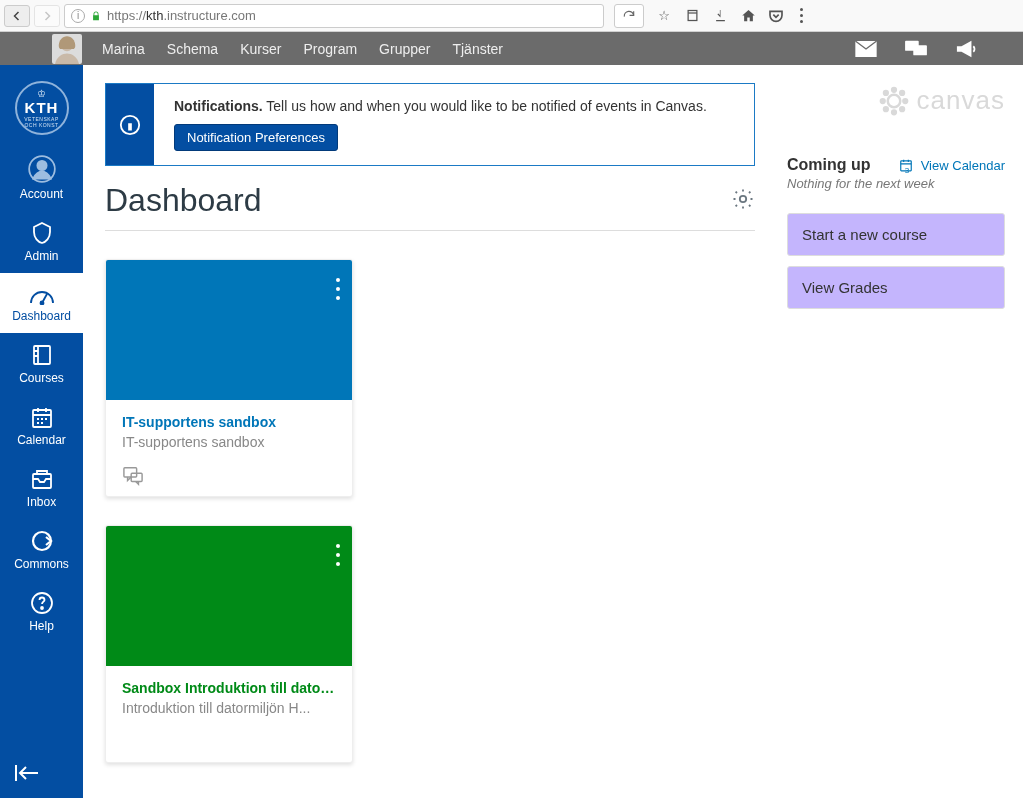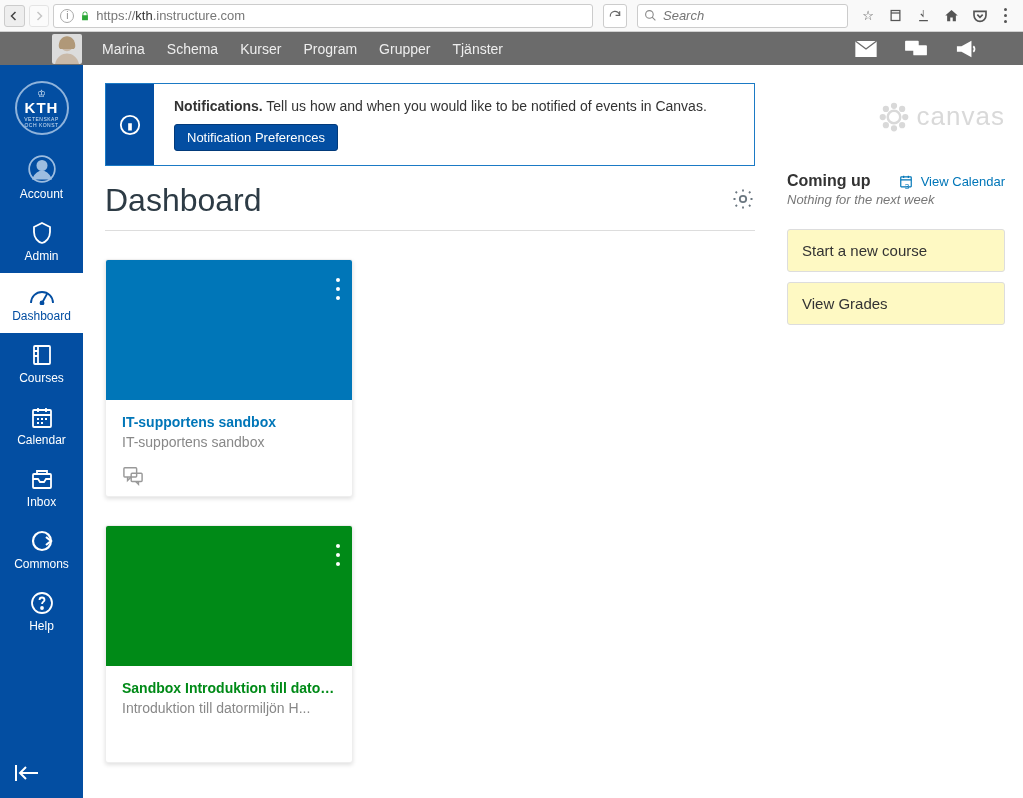--- a/index.html
+++ b/index.html
@@ -38,21 +38,21 @@
   .side-item.active{ background:#fff; color:#034ea2;}
   .side-item.active svg{ color:#034ea2;}
   .kth-logo{ width:54px; height:54px; border:2px solid #8fb3db; border-radius:50%; display:flex; flex-direction:column; align-items:center; justify-content:center; font-size:12px; margin:6px 0 10px; color:#cfe0f2;}
   .kth-logo .big{ font-size:15px; letter-spacing:1px; font-weight:bold; color:#fff;}
   .kth-logo .tiny{ font-size:5px; letter-spacing:.5px;}
   .side-spacer{ flex:1;}
   .side-collapse{ width:100%; height:50px; display:flex; align-items:center; justify-content:flex-start; padding-left:14px;}
 
   .content{ flex:1; display:flex; min-width:0;}
   .main{ flex:1; padding:18px 22px 10px 22px; min-width:0;}
-  .aside{ width:246px; padding:18px 18px 0 10px;}
+  .aside{ width:246px; padding:2px 18px 0 10px;}
 
   
   .notif{ display:flex; border:1px solid #1b7ac5;justify-content:center;}
   .notif-icon{ width:48px; background:#034ea2; color:#fff; display:flex; align-items:center; justify-content:center;}
   .notif-body{ flex:1; padding:14px 20px;}
   .notif-body .title{ font-weight:bold;}
   .notif-body .msg{ color:#333;}
   .notif-btn{ display:inline-block; margin-top:10px; background:#034ea2; color:#fff; border:1px solid #023a7a; border-radius:3px; padding:5px 12px; font-size:13px; cursor:pointer;}
 
   
@@ -74,21 +74,21 @@
   .card-sub{ color:#888; font-size:14px; white-space:nowrap; overflow:hidden; text-overflow:ellipsis;}
   .card-foot{ padding:0 16px 16px; height:30px;}
   .card-foot svg{ color:#888;}
 
   
   .canvas-logo{ color:#d9d9d9; display:flex; align-items:center; gap:8px; justify-content:flex-end; font-size:26px; letter-spacing:1px; margin:18px 0 40px;}
   .coming-row{ display:flex; align-items:center; margin-bottom:2px;}
   .coming-row h3{ font-size:16px; font-weight:bold; color:#333;}
   .view-cal{ margin-left:auto; color:#0076b8; font-size:13px; display:flex; align-items:center; gap:4px; cursor:pointer;}
   .nothing{ font-style:italic; color:#777; font-size:13px; margin-bottom:22px;}
-  .aside-btn{ display:block; width:100%; text-align:left; padding:12px 14px; background:#fef9c3; border:1px solid #ddd; border-radius:3px; font-size:15px; color:#333; margin-bottom:10px; cursor:pointer;}
+  .aside-btn{ display:block; width:100%; text-align:left; padding:12px 14px; background:#c4b5fd; border:1px solid #ddd; border-radius:3px; font-size:15px; color:#333; margin-bottom:10px; cursor:pointer;}
 </style>
 </head>
 <body>
 
 <div class="browser-bar">
   <div class="bb-btn">
     <svg width="12" height="12" viewBox="0 0 24 24" fill="none" stroke="#444" stroke-width="3">
         <path d="M15 4 L7 12 L15 20"></path>
       </svg>
   </div>
@@ -104,27 +104,20 @@
       </svg>
     <span class="url-text">
       <span>https://</span><span style="color:#333">kth</span><span>.instructure.com</span>
     </span>
   </div>
   <div class="refresh-box">
     <svg width="14" height="14" viewBox="0 0 24 24" fill="none" stroke="#666" stroke-width="2">
         <path d="M20 11A8 8 0 104 13"></path>
         <path d="M20 4v7h-7"></path>
       </svg>
-  </div>
-  <div class="search-box">
-    <svg width="13" height="13" viewBox="0 0 24 24" fill="none" stroke="#888" stroke-width="2">
-        <circle cx="10" cy="10" r="7"></circle>
-        <path d="M21 21l-6-6"></path>
-      </svg>
-    <input placeholder="Search" style="">
   </div>
   <div class="toolbar-icons">
     <span class="ico">☆</span>
     <span class="ico">
       <svg width="15" height="15" viewBox="0 0 24 24" fill="none" stroke="#555" stroke-width="2">
           <rect x="5" y="4" width="14" height="16"></rect>
           <path d="M5 8h14"></path>
         </svg>
     </span>
     <span class="ico">

